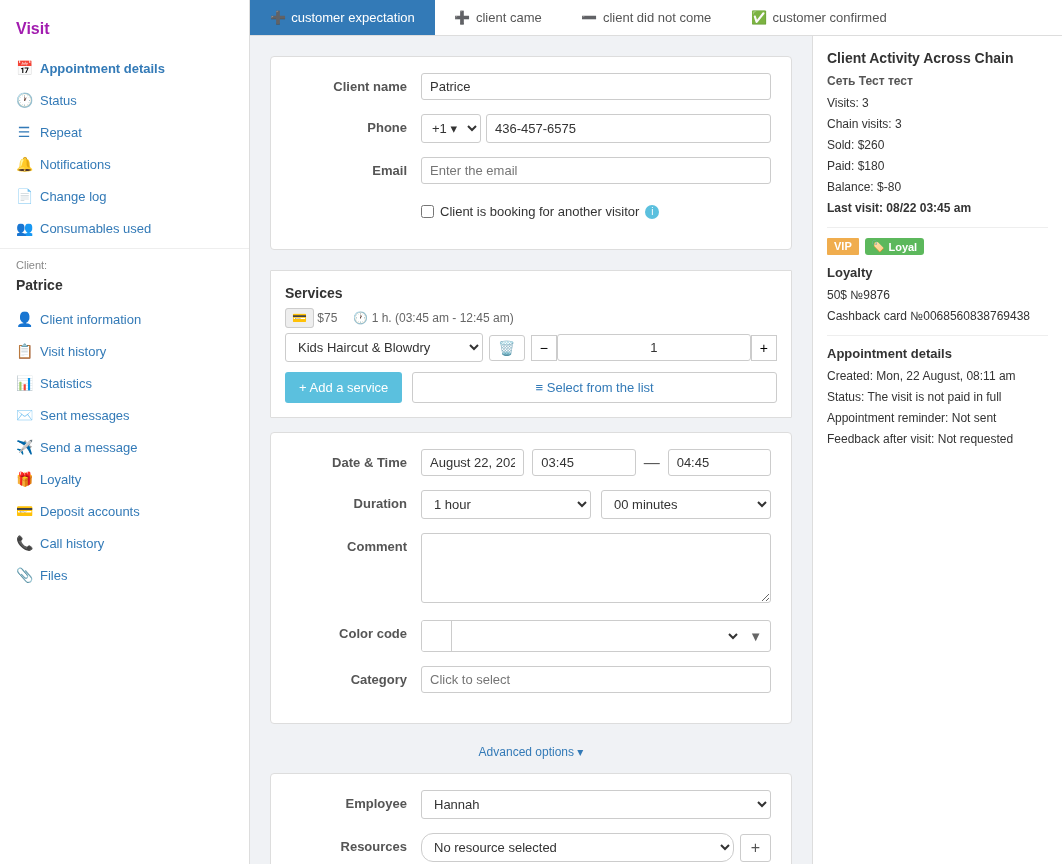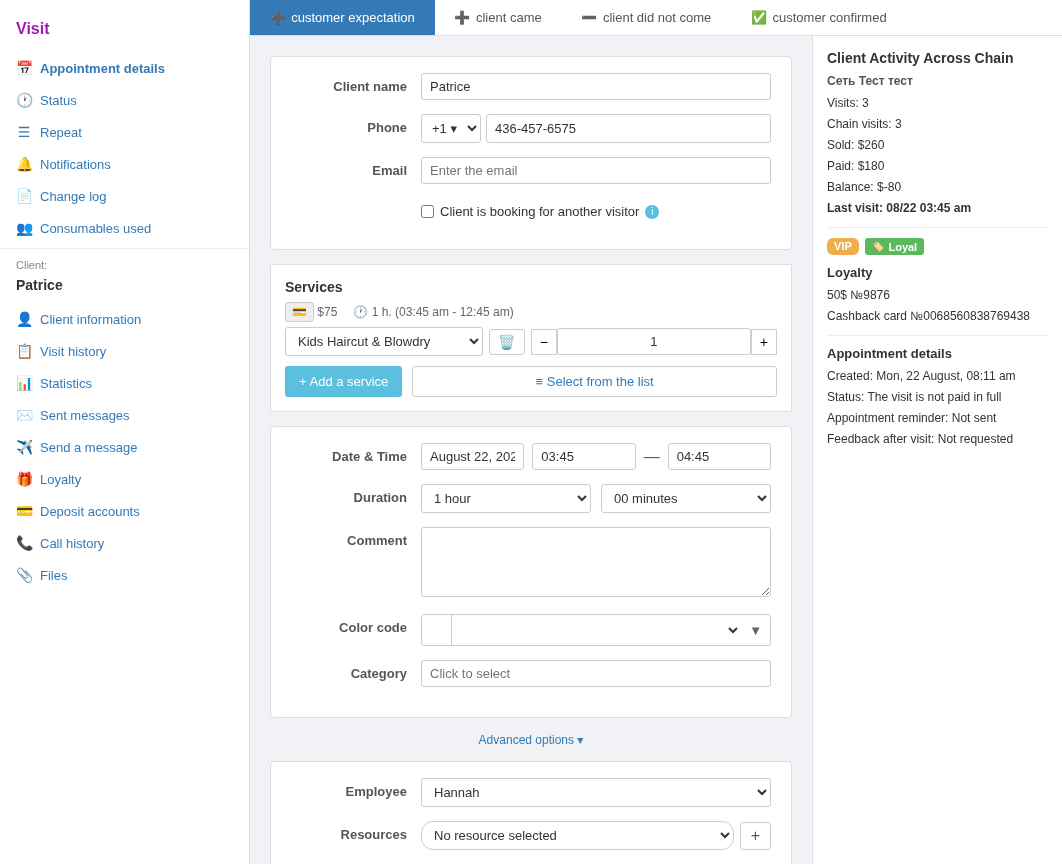--- a/index.html
+++ b/index.html
@@ -82,31 +82,31 @@
     .checkbox-row input[type="checkbox"] { cursor: pointer; }
     .info-icon { display: inline-block; background: #5bc0de; color: #fff; border-radius: 50%; width: 14px; height: 14px; text-align: center; line-height: 14px; font-size: 10px; cursor: pointer; }
 
     
     .right-panel-title { font-size: 14px; font-weight: bold; margin-bottom: 8px; }
     .chain-name { font-size: 12px; font-weight: bold; margin-bottom: 6px; color: #555; }
     .right-panel p { margin-bottom: 3px; font-size: 12px; line-height: 1.5; }
     .right-panel .bold-text { font-weight: bold; }
     .divider { border: none; border-top: 1px solid #eee; margin: 10px 0; }
     .badge-group { display: flex; gap: 6px; margin-bottom: 10px; }
-    .badge-vip { background: #f0ad4e; color: #fff; border-radius: 6px; padding: 2px 7px; font-size: 11px; font-weight: bold; }
+    .badge-vip { background: #f0ad4e; color: #fff; border-radius: 1px; padding: 2px 7px; font-size: 11px; font-weight: bold; }
     .badge-loyal { background: #5cb85c; color: #fff; border-radius: 3px; padding: 2px 7px; font-size: 11px; font-weight: bold; display: flex; align-items: center; gap: 3px; }
     .right-section-title { font-size: 13px; font-weight: bold; margin-bottom: 6px; }
     .right-panel-section { margin-bottom: 10px; }
 
     
     .resources-group { display: flex; gap: 6px; align-items: center; }
     .resources-select { flex: 1; border: 1px solid #ccc; border-radius: 12px; padding: 5px 8px; font-size: 13px; background: #fff; }
     .resources-add-btn { border: 1px solid #ccc; background: #fff; border-radius: 3px; padding: 4px 10px; cursor: pointer; font-size: 16px; color: #555; }
 
-    .form-section-bg { background: #fff; border: 1px solid #ddd; border-radius: 4px; padding: 16px 20px; margin-bottom: 14px; }
+    .form-section-bg { background: #fff; border: 1px solid #ddd; border-radius: 4px; padding: 16px 20px; margin-bottom: 20px; }
   </style>
 </head>
 <body>
 
 <div class="layout">
 
   <div class="sidebar">
     <div class="sidebar-title">Visit</div>
 
     <div class="sidebar-item active">

